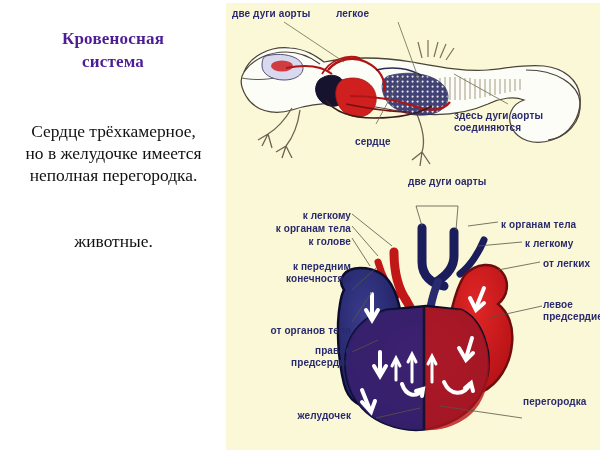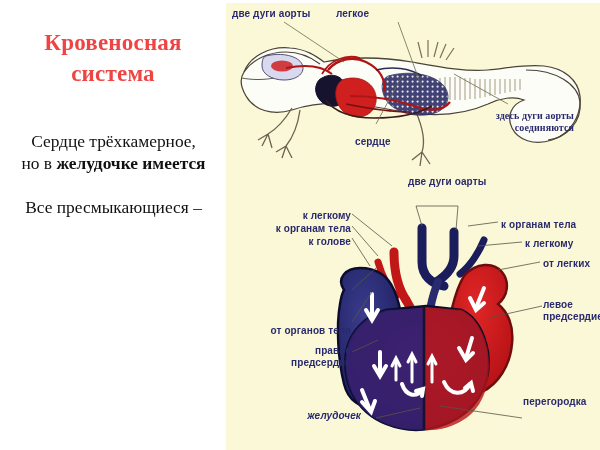--- a/index.html
+++ b/index.html
@@ -26,37 +26,37 @@
     background: #ffffff;
   }
   #slide-title {
     position: absolute;
     left: 8px;
     top: 28px;
     width: 210px;
     text-align: center;
     font-family: "Liberation Serif", serif;
     font-weight: bold;
-    font-size: 23px;
+    font-size: 17px;
     line-height: 1.33;
-    color: #ef4444;
+    color: #4c1d95;
     letter-spacing: 0.2px;
   }
   #body-text {
     position: absolute;
     left: 4px;
-    top: 130px;
+    top: 120px;
     width: 219px;
     text-align: center;
     font-family: "Liberation Serif", serif;
     font-size: 17.4px;
     line-height: 1.27;
     color: #111111;
   }
-  #body-text .b { font-weight: bold; text-align: right; }
+  #body-text .b { font-weight: normal; text-align: right; }
 
   
   #image-panel {
     position: absolute;
     left: 226px;
     top: 0;
     width: 374px;
     height: 450px;
     background: #fbf8d8;
   }
@@ -73,21 +73,21 @@
     font-family: "Liberation Sans", sans-serif;
     font-weight: bold;
     font-size: 10px;
     line-height: 1.22;
     color: #2a2a6e;
     white-space: pre;
     letter-spacing: 0.1px;
   }
   .lbl.r { text-align: right; }
   .lbl.l { text-align: left; }
-  .lbl.c { text-align: right; font-family: Liberation Serif, serif; }
+  .lbl.c { text-align: left; }
 
   svg.art {
     position: absolute;
     left: 0; top: 0;
     width: 374px;
     height: 450px;
     overflow: visible;
   }
 </style>
 </head>
@@ -98,23 +98,24 @@
   <div id="left-panel">
 
     <div id="slide-title">
       
       <span>Кровеносная<br>система</span>
     </div>
 
     <div id="body-text">
       <span>Сердце трёхкамерное,</span><br>
       <span>но в </span><span class="b">желудочке имеется</span><br>
+      <span class="b">неполная перегородка.</span><br>
       <br>
-      <span>Все пресмыкающиеся –</span><br>
       <br>
+      <span>животные.</span>
     </div>
   </div>
 
   <div id="image-panel">
     <div class="topstrip"></div>
 
     <svg class="art" viewBox="0 0 374 450">
       <defs>
         <radialGradient id="gvein" cx="40%" cy="35%" r="75%">
           <stop offset="0%" stop-color="#3a3c8c"></stop>
@@ -300,26 +301,27 @@
     <div class="lbl l" style="left:129px; top:136px;">сердце</div>
 
     <div class="lbl c" style="left:228px; top:110px; width:120px;">здесь дуги аорты<br>соединяются</div>
 
     <div class="lbl r" style="left:20px; top:210px; width:105px;">к легкому</div>
 
     <div class="lbl r" style="left:0px; top:223px; width:125px;">к органам тела</div>
 
     <div class="lbl r" style="left:20px; top:236px; width:105px;">к голове</div>
 
+    <div class="lbl r" style="left:10px; top:261px; width:115px;">к передним<br>конечностям</div>
 
     <div class="lbl r" style="left:0px; top:316px; width:125px;margin-top:9px;">от органов тела</div>
 
     <div class="lbl r" style="left:20px; top:345px; width:105px;">правое<br>предсердие</div>
 
-    <div class="lbl r" style="left:40px; top:410px; width:95px;font-style:italic;">желудочек</div>
+    <div class="lbl r" style="left:30px; top:410px; width:95px;">желудочек</div>
 
     <div class="lbl l" style="left:182px; top:176px;text-align:right;">две дуги оарты</div>
 
     <div class="lbl l" style="left:275px; top:219px;">к органам тела</div>
 
     <div class="lbl l" style="left:299px; top:238px;">к легкому</div>
 
     <div class="lbl l" style="left:317px; top:258px;">от легких</div>
 
     <div class="lbl l" style="left:317px; top:299px;">левое<br>предсердие</div>

